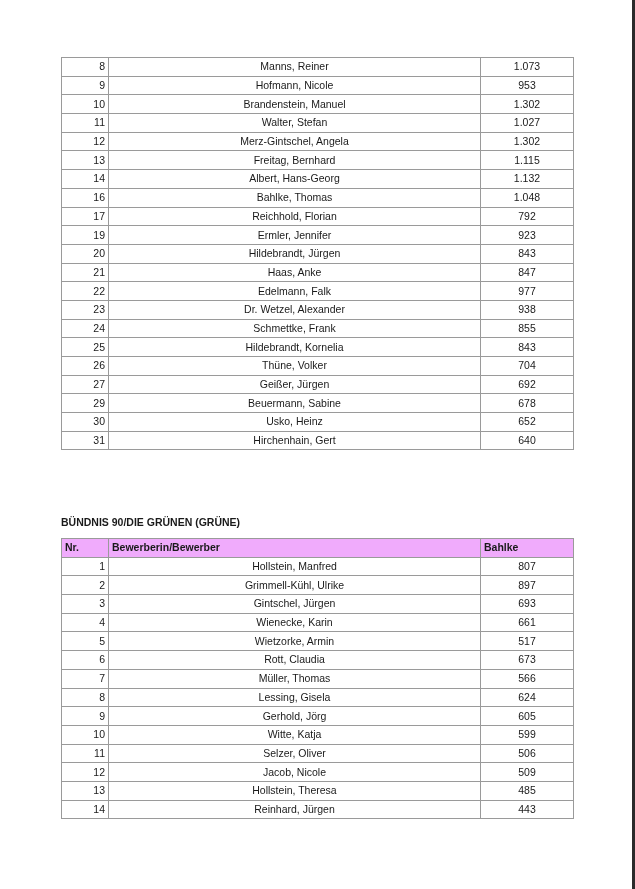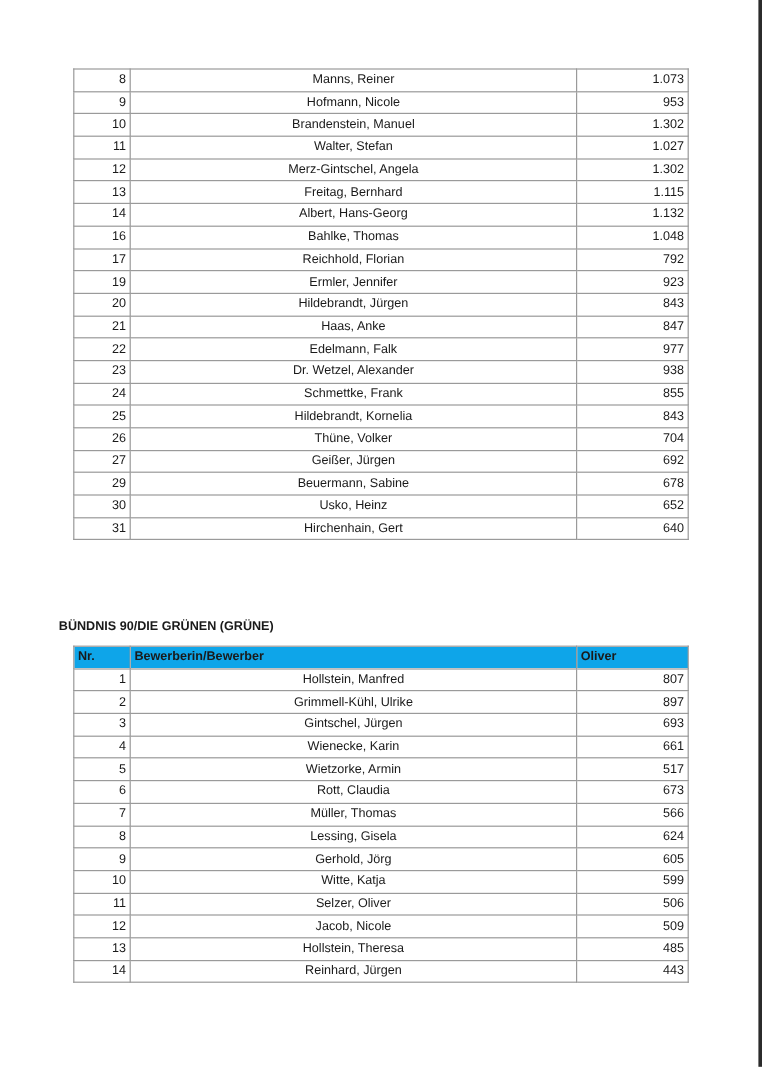--- a/index.html
+++ b/index.html
@@ -36,32 +36,32 @@
       padding: 0 3px;
       height: 17.7px;
       line-height: 17px;
       white-space: nowrap;
       overflow: hidden;
     }
     table.results col.c-nr { width: 47px; }
     table.results col.c-name { width: 372px; }
     table.results col.c-votes { width: 93px; }
     td.nr { text-align: right; }
-    td.votes { text-align: right; margin-top: 32px; }
+    td.votes { text-align: center; margin-top: 32px; }
     td.name { text-align: center; }
     th {
-      background: #0ea5e9;
+      background: #f0abfc;
       font-weight: bold;
       text-align: left;
     }
     #table-cdu { top: 57px; }
     #table-gruene { top: 538px; }
     .party-heading {
       position: absolute;
-      left: 49px;
+      left: 61px;
       top: 516px;
       font-size: 10.5px;
       font-weight: bold;
       margin: 0;
     }
   </style>
 </head>
 <body>
 
 <div class="page-edge"></div>
@@ -186,21 +186,21 @@
 <table class="results" id="table-gruene">
   <colgroup>
       <col class="c-nr">
       <col class="c-name">
       <col class="c-votes">
     </colgroup>
   <thead>
     <tr>
       <th>Nr.</th>
       <th>Bewerberin/Bewerber</th>
-      <th>Oliver</th>
+      <th>Bahlke</th>
     </tr>
   </thead>
   <tbody id="tbody2">
       <tr>
         <td class="nr">1</td>
         <td class="name">Hollstein, Manfred</td>
         <td class="votes">807</td>
       </tr>
       <tr>
         <td class="nr">2</td>

